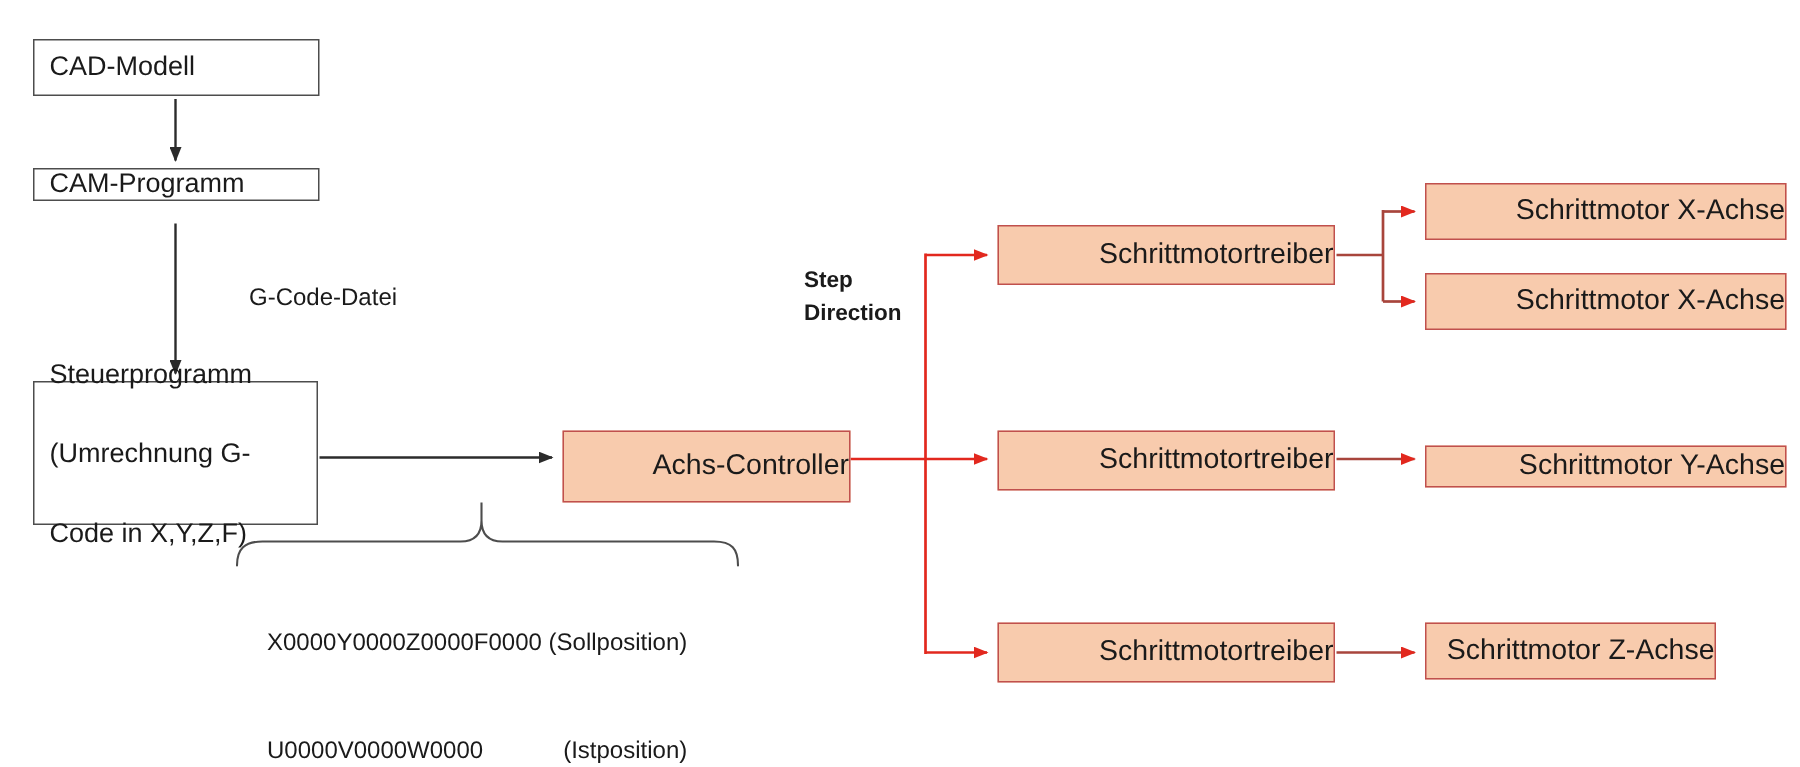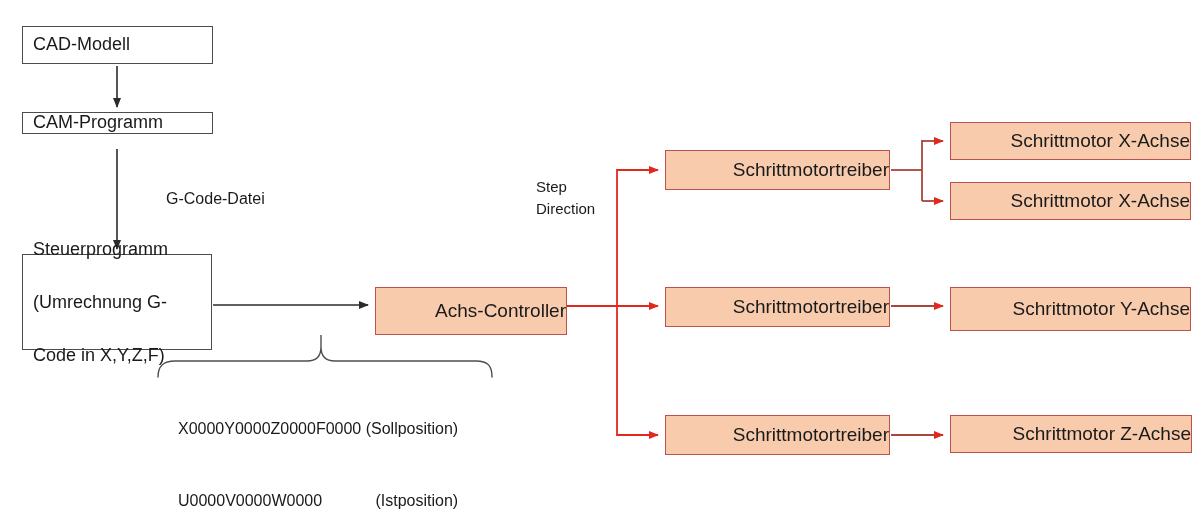--- a/index.html
+++ b/index.html
@@ -103,21 +103,21 @@
   <div class="box white multiline" style="left:22px;top:254px;width:190px;height:96px;">
     <span>Steuerprogramm</span>
     <span>(Umrechnung G-</span>
     <span>Code in X,Y,Z,F)</span>
   </div>
 
   <div class="box peach" style="left:375px;top:287px;width:192px;height:48px;">
     <span>Achs-Controller</span>
   </div>
 
-  <div class="small-label" style="left:536px;top:176px;">
+  <div class="small-label" style="left:536px;top:176px;font-weight:bold;">
     <div>Step</div>
     <div>Direction</div>
   </div>
 
   <div class="box peach" style="left:665px;top:150px;width:225px;height:40px;">
     <span>Schrittmotortreiber</span>
   </div>
 
   <div class="box peach" style="left:665px;top:287px;width:225px;height:40px;">
     <span>Schrittmotortreiber</span>
@@ -128,25 +128,25 @@
   </div>
 
   <div class="box peach" style="left:950px;top:122px;width:241px;height:38px;">
     <span>Schrittmotor X-Achse</span>
   </div>
 
   <div class="box peach" style="left:950px;top:182px;width:241px;height:38px;">
     <span>Schrittmotor X-Achse</span>
   </div>
 
-  <div class="box peach" style="left:950px;top:287px;width:241px;height:44px;">
+  <div class="box peach" style="left:950px;top:297px;width:241px;height:28px;">
     <span>Schrittmotor Y-Achse</span>
   </div>
 
-  <div class="box peach" style="left:950px;top:415px;width:242px;height:38px;">
+  <div class="box peach" style="left:950px;top:415px;width:194px;height:38px;">
     <span>Schrittmotor Z-Achse</span>
   </div>
 
   <div class="code-block" style="left:178px;top:369px;">
     <div>X0000Y0000Z0000F0000 (Sollposition)</div>
     <div>U0000V0000W0000            (Istposition)</div>
   </div>
 
 </div>
 

